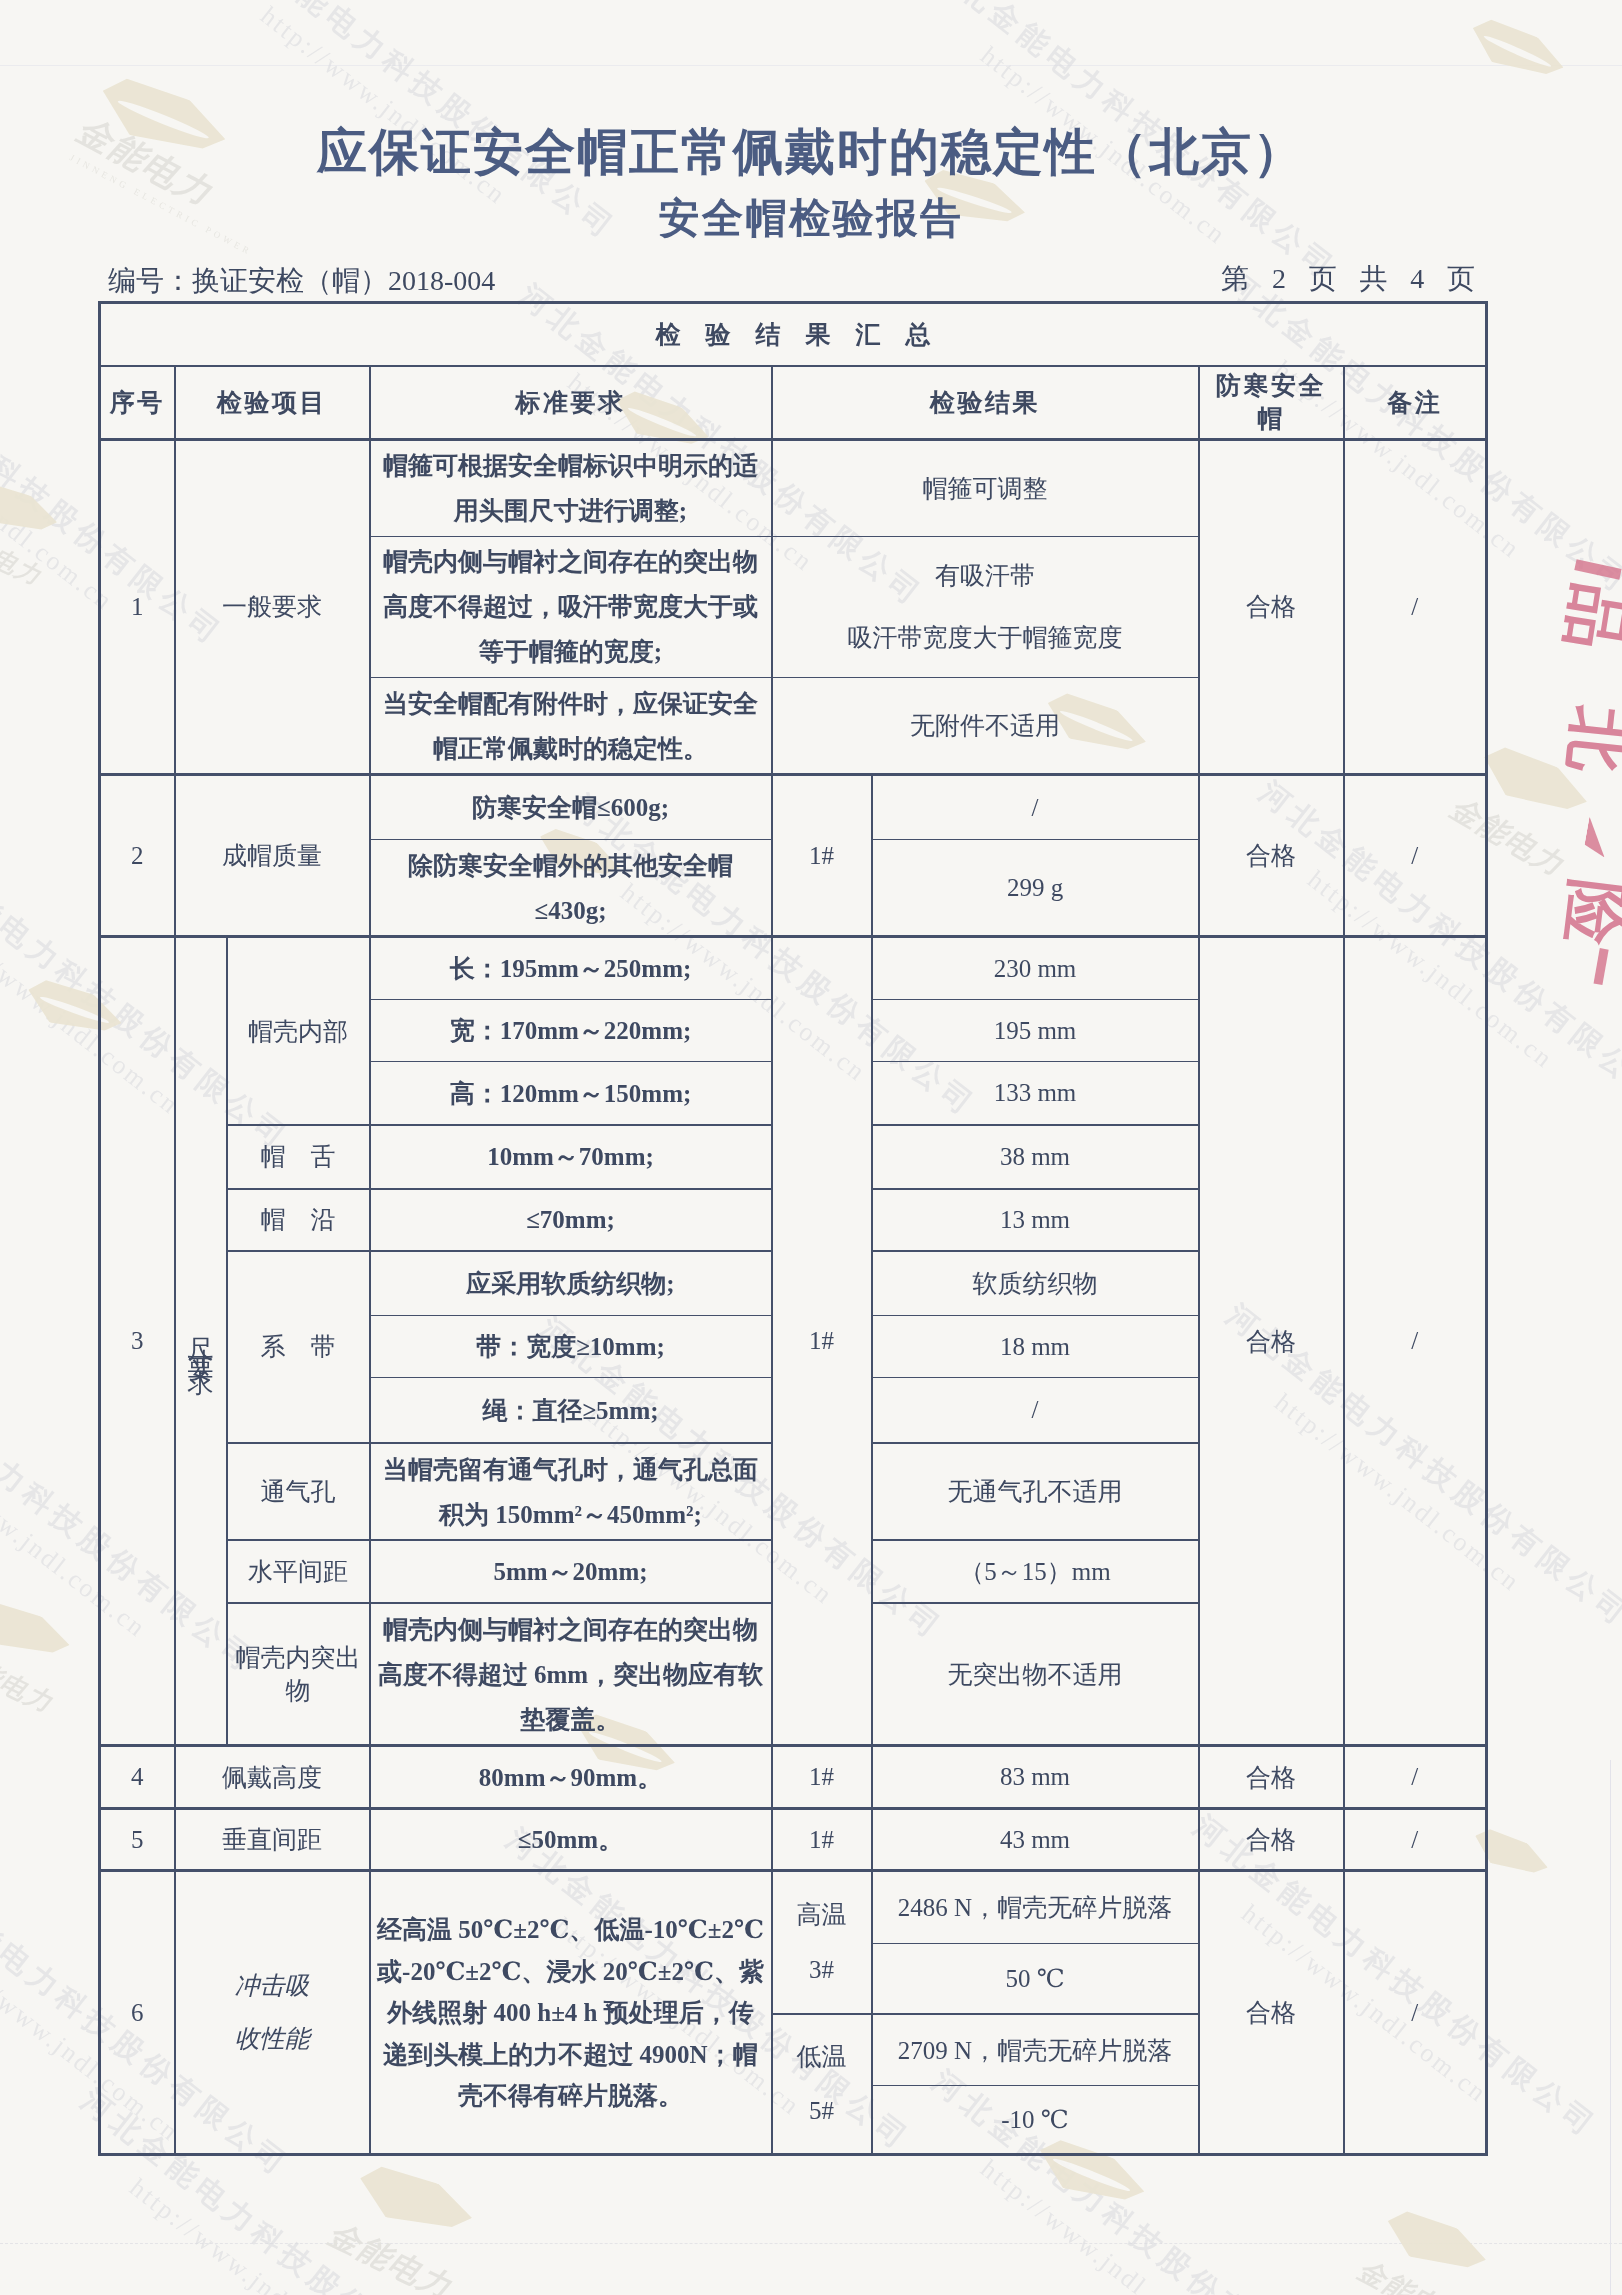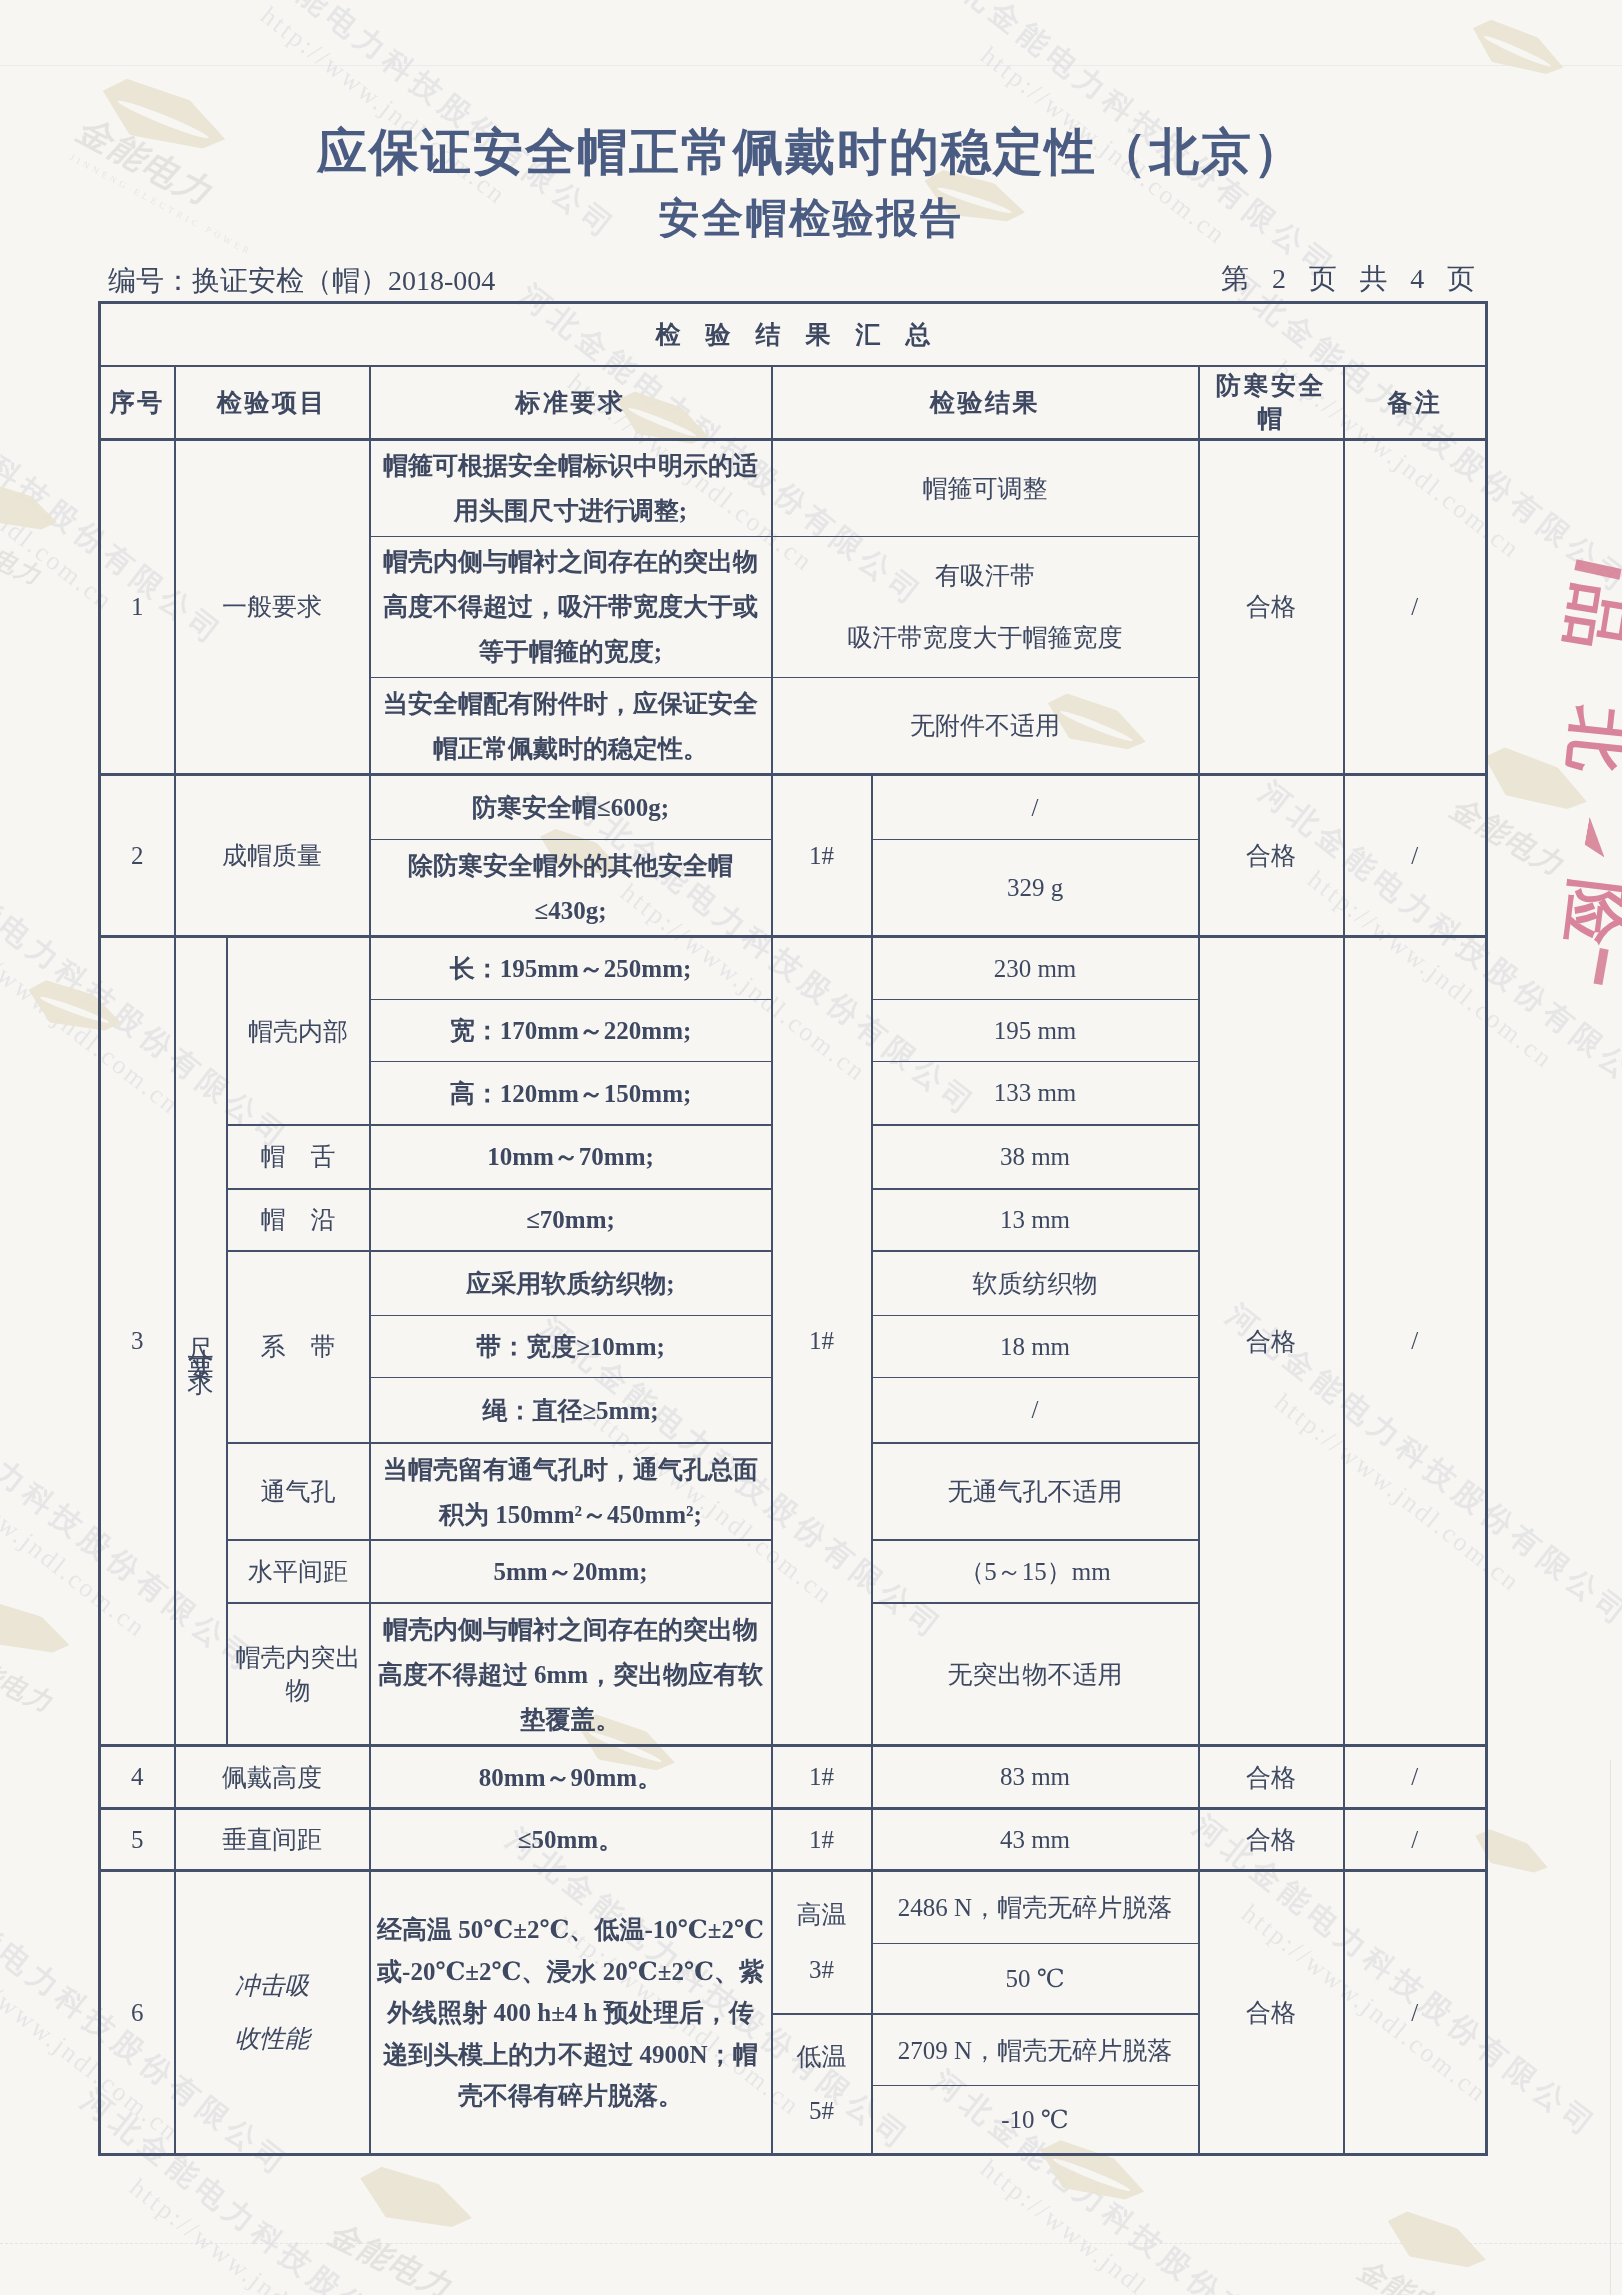--- a/index.html
+++ b/index.html
@@ -257,21 +257,21 @@
       <td rowspan="2" class="seq">2</td>
       <td rowspan="2" colspan="2">成帽质量</td>
       <td class="std">防寒安全帽≤600g;</td>
       <td rowspan="2">1#</td>
       <td>/</td>
       <td rowspan="2">合格</td>
       <td rowspan="2">/</td>
     </tr>
     <tr class="tn" style="height:90px">
       <td class="std">除防寒安全帽外的其他安全帽≤430g;</td>
-      <td>329 g</td>
+      <td>299 g</td>
     </tr>
 
     <tr class="mj" style="height:63px">
       <td rowspan="11" class="seq">3</td>
       <td rowspan="11"><span class="vtext">尺寸要求</span></td>
       <td rowspan="3">帽壳内部</td>
       <td class="std">长：195mm～250mm;</td>
       <td rowspan="11">1#</td>
       <td>230 mm</td>
       <td rowspan="11">合格</td>

